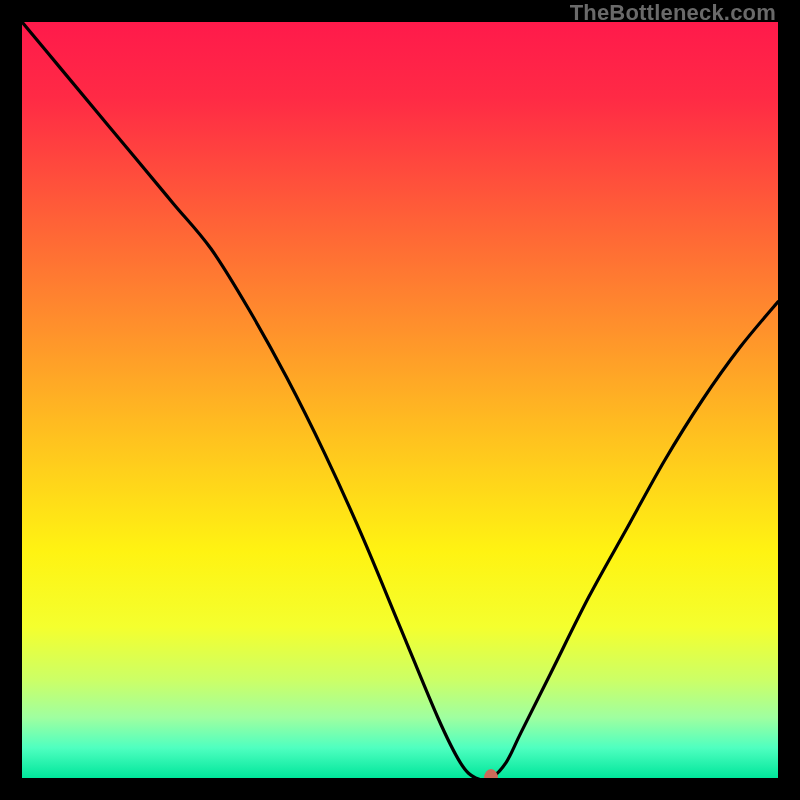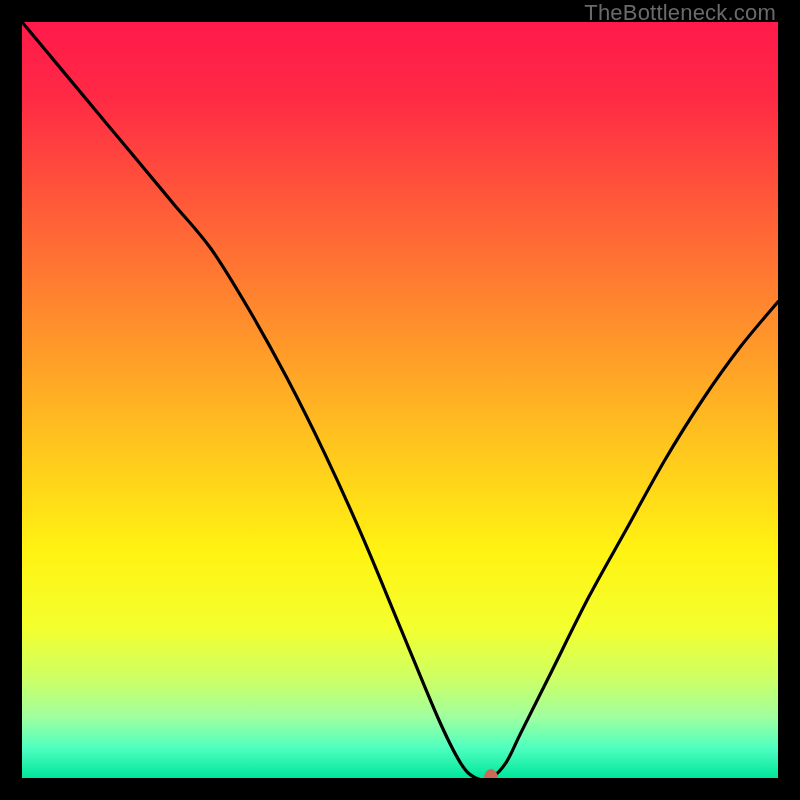--- a/index.html
+++ b/index.html
@@ -31,21 +31,21 @@
     width: 100%;
     height: 100%;
   }
   .watermark {
     position: absolute;
     top: 0px;
     right: 24px;
     color: #6a6a6a;
     font-size: 22px;
     letter-spacing: 0.2px;
-    font-weight: 400;
+    font-weight: 700;
     margin-left: 28px;
   }
   svg.curve {
     position: absolute;
     left: 0;
     top: 0;
     width: 100%;
     height: 100%;
   }
   .marker {

